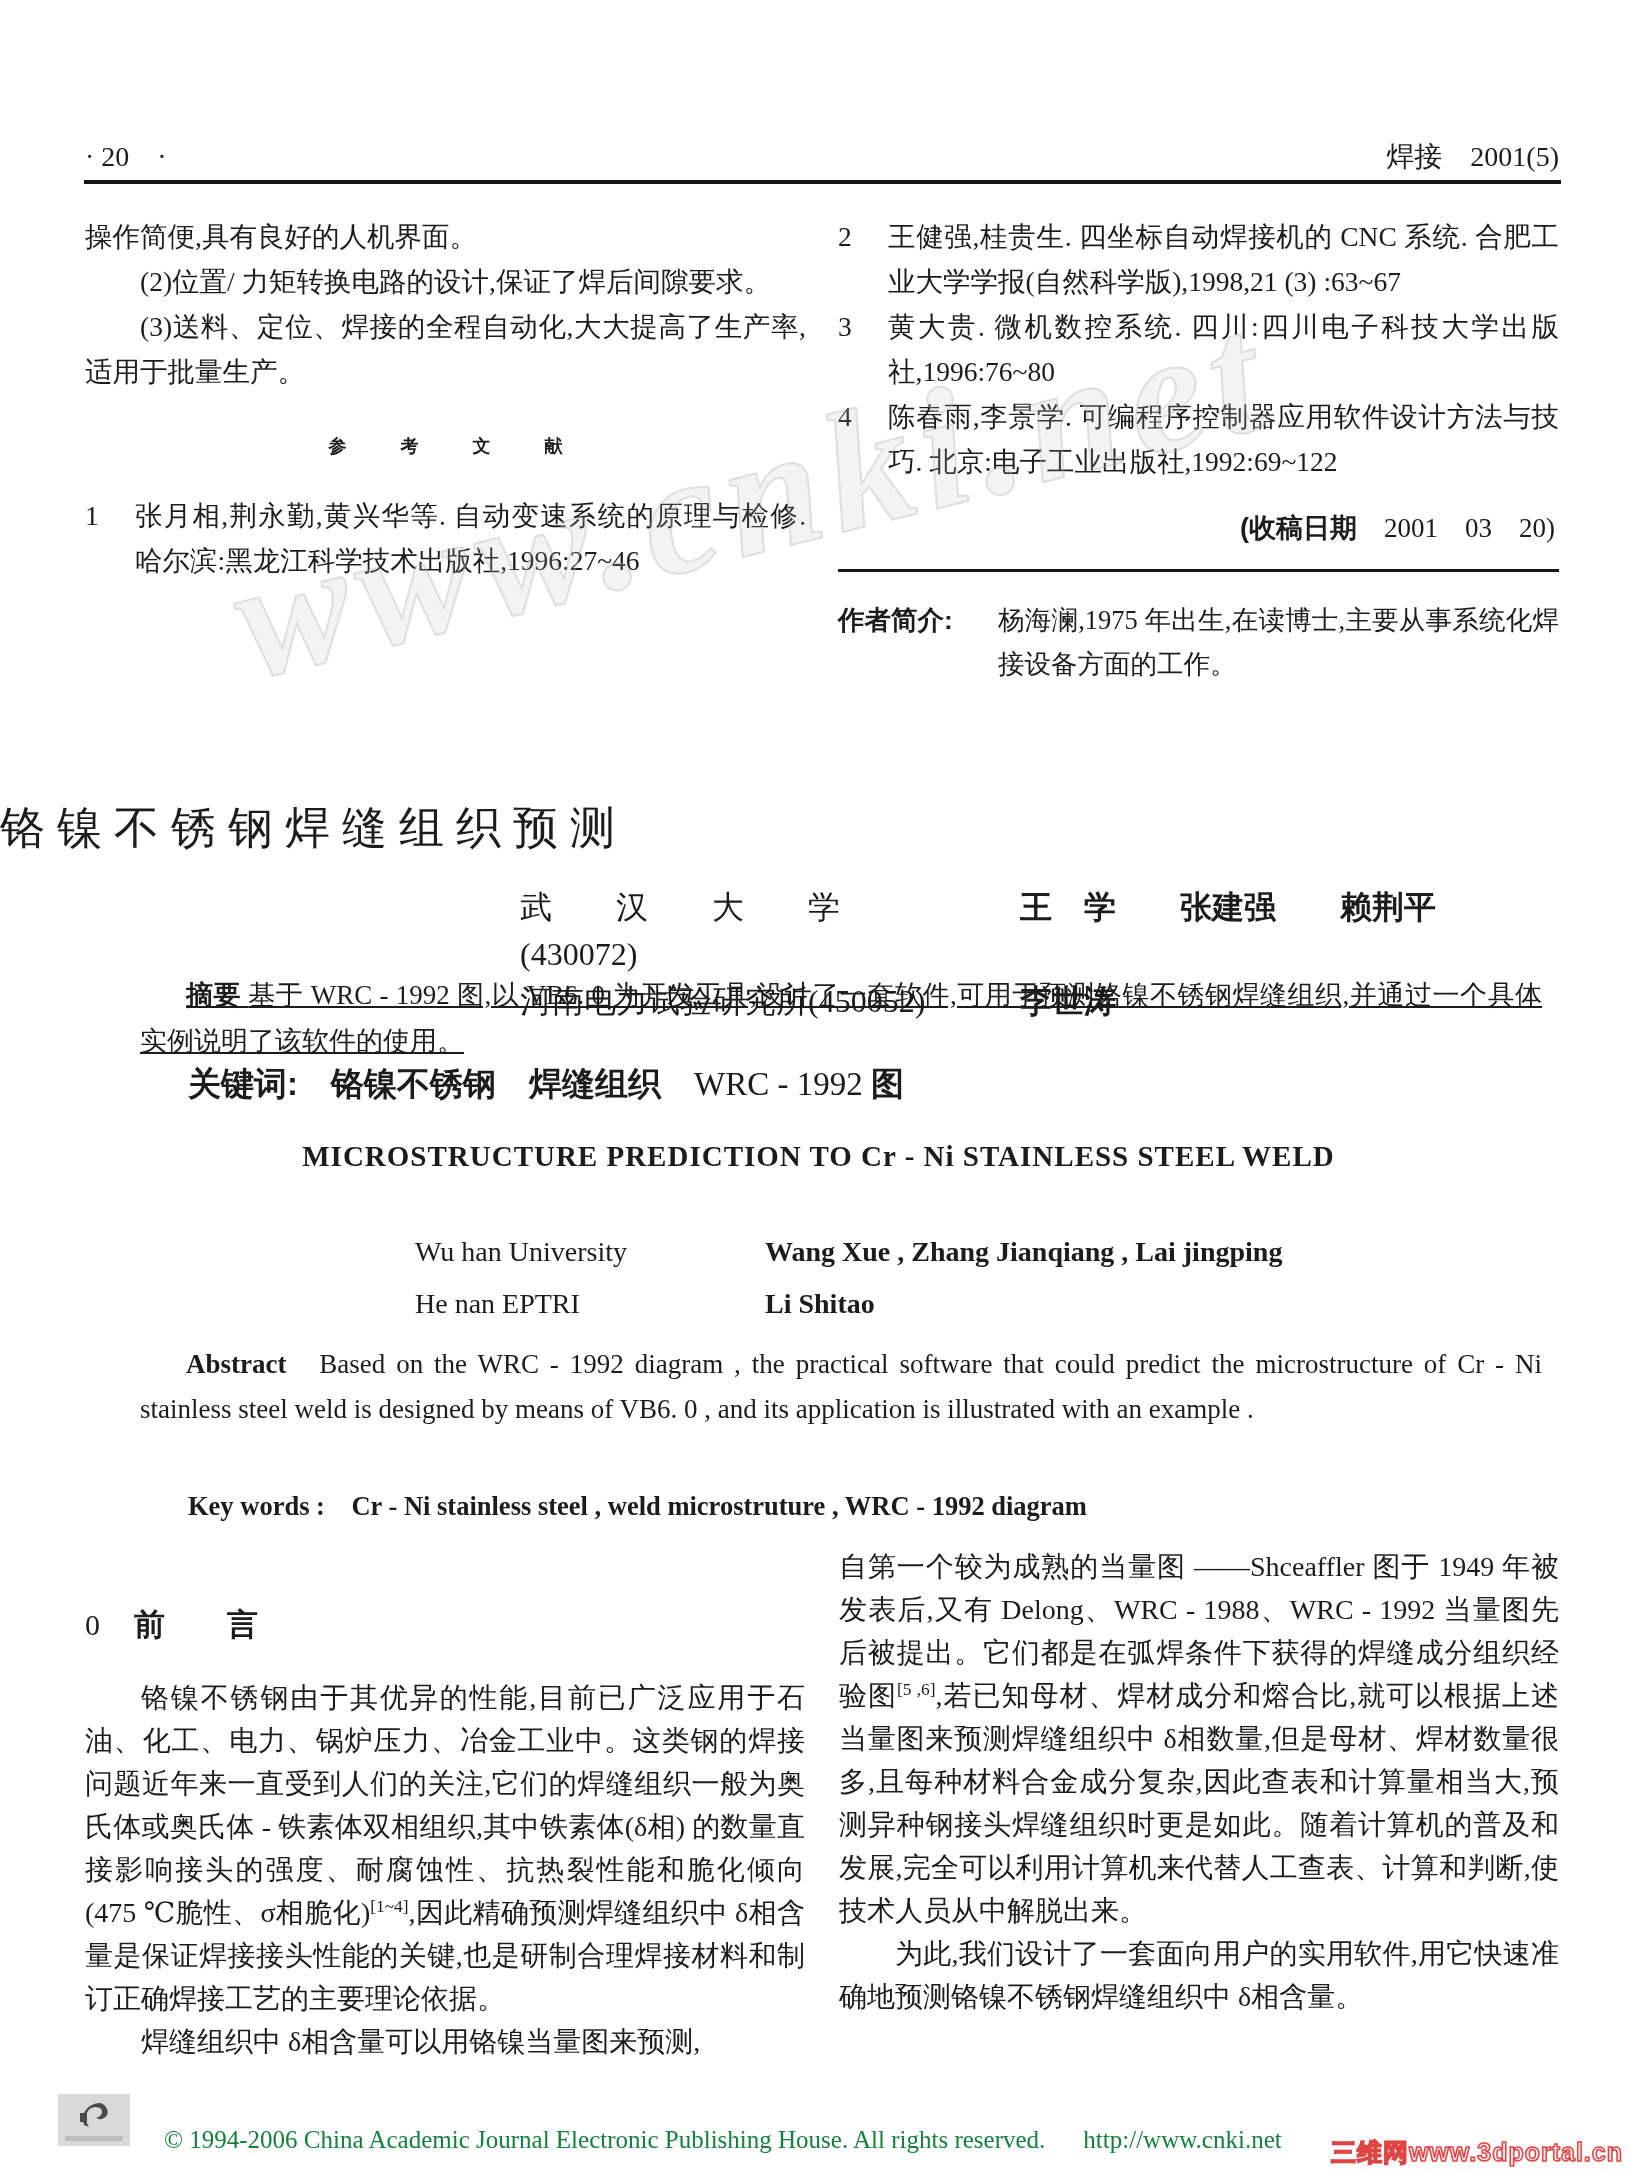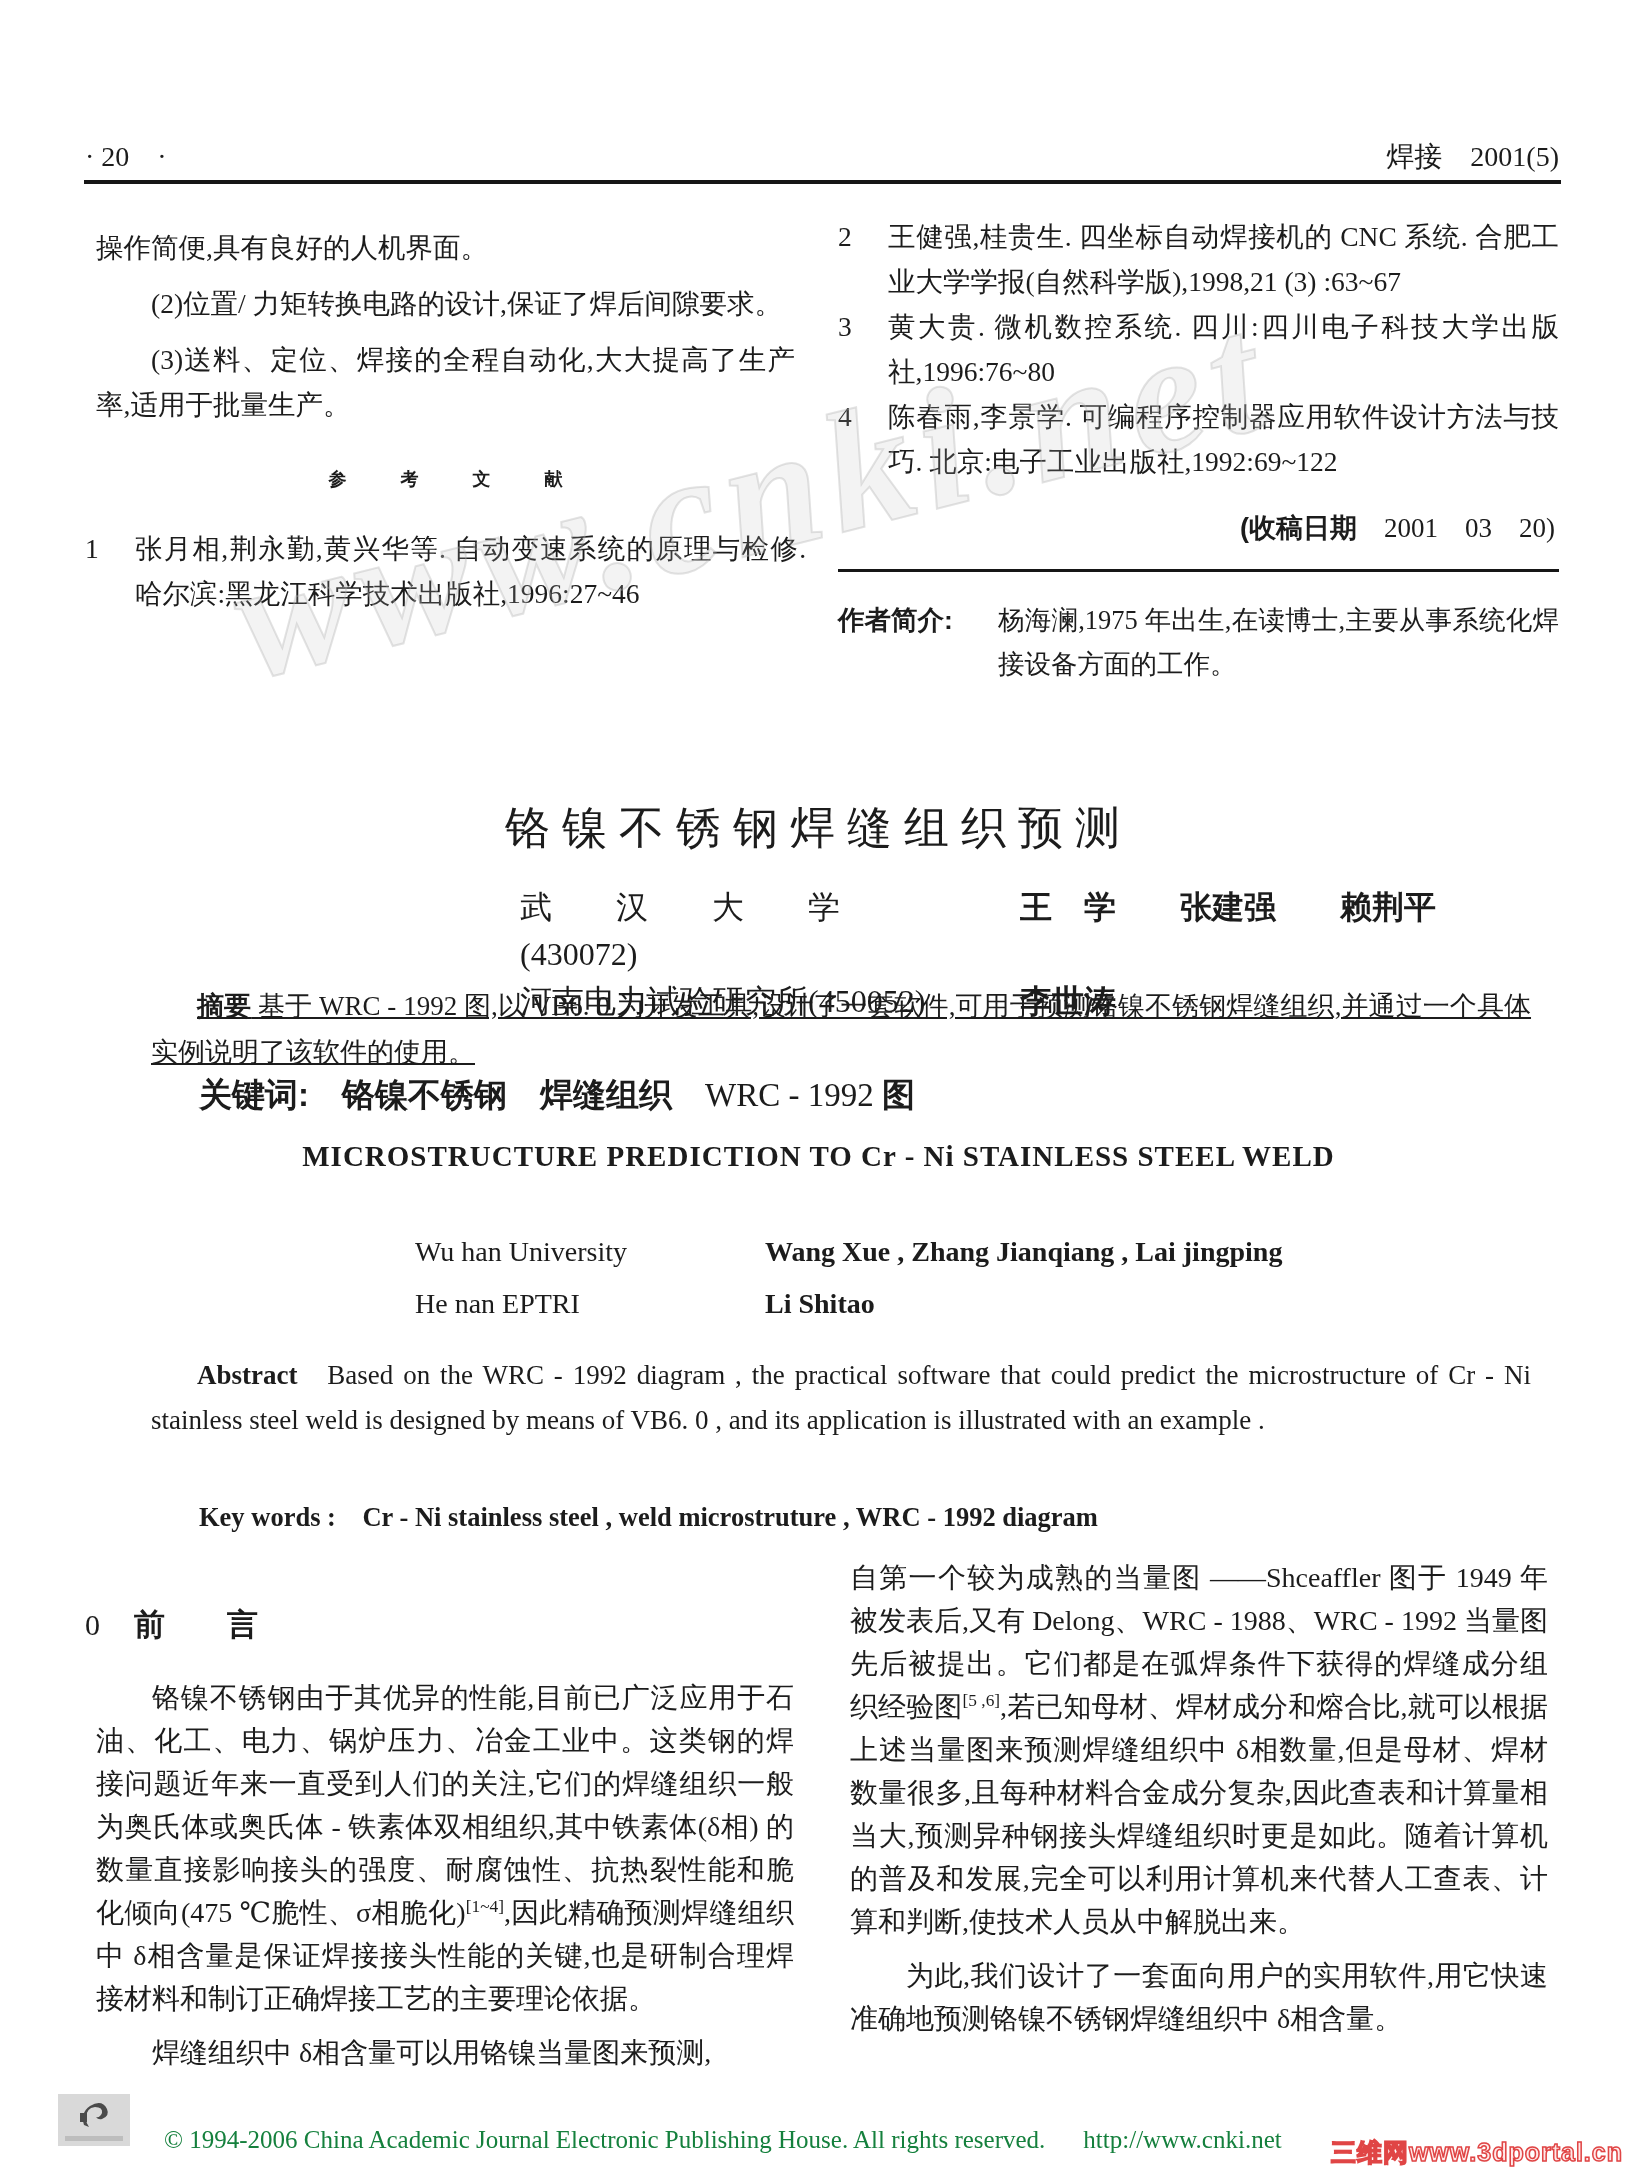--- a/index.html
+++ b/index.html
@@ -6,21 +6,21 @@
   .page{
     position:relative;
     width:1637px;height:2173px;
     background:#ffffff;
     color:#1c1c1c;
     font-family:"Liberation Serif","DejaVu Serif",serif;
     overflow:hidden;
     margin:0 auto;
   }
   .hei{font-family:"Liberation Sans","DejaVu Sans",sans-serif;font-weight:bold;}
-  p{margin:11px;}
+  p{margin:0;}
   sup{font-size:0.62em;vertical-align:super;line-height:0;}
 
   
   .hdr{position:absolute;top:138px;left:85px;right:78px;display:flex;justify-content:space-between;font-size:28px;}
   .hdr-rule{position:absolute;top:180px;left:84px;right:76px;border-top:4px solid #161616;}
 
   
   .top-cols{position:absolute;top:214px;left:85px;right:78px;display:flex;gap:32px;}
   .top-cols .col{flex:1;font-size:27.5px;line-height:45px;text-align:justify;}
   .top-cols .col p.ind{text-indent:2em;}
@@ -28,21 +28,21 @@
   .ref{display:flex;margin:0;}
   .ref-num{width:50px;flex:none;}
   .ref-text{flex:1;text-align:justify;}
   .received{margin-top:22px;text-align:right;font-size:27px;padding-right:4px;}
   .col-divider{margin-top:18px;border-top:3px solid #161616;}
   .bio{display:flex;margin-top:26px;font-size:26.5px;line-height:44px;}
   .bio-label{flex:none;width:160px;}
   .bio-text{flex:1;text-align:justify;}
 
   
-  .cn-title{position:absolute;top:798px;left:0;width:100%;margin:0;text-align:center;
+  .cn-title{position:absolute;top:798px;left:0;width:100%;margin:0;text-align:left;
     font-size:45px;font-weight:normal;letter-spacing:12px;}
   .cn-authors{position:absolute;top:884px;left:520px;display:grid;
     grid-template-columns:430px auto;column-gap:70px;font-size:32px;line-height:47px;}
   .abstract-cn{position:absolute;top:972px;left:140px;right:95px;
     font-size:27px;line-height:46px;text-indent:46px;text-align:justify;text-decoration:underline;}
   .kw-cn{position:absolute;top:1062px;left:188px;font-size:33px;}
   .kw-cn .kw-reg{font-family:"Liberation Serif","DejaVu Serif",serif;font-weight:normal;}
 
   .en-title{position:absolute;top:1140px;left:0;width:100%;margin:0;text-align:center;
     font-size:29px;font-weight:bold;letter-spacing:1px;}

